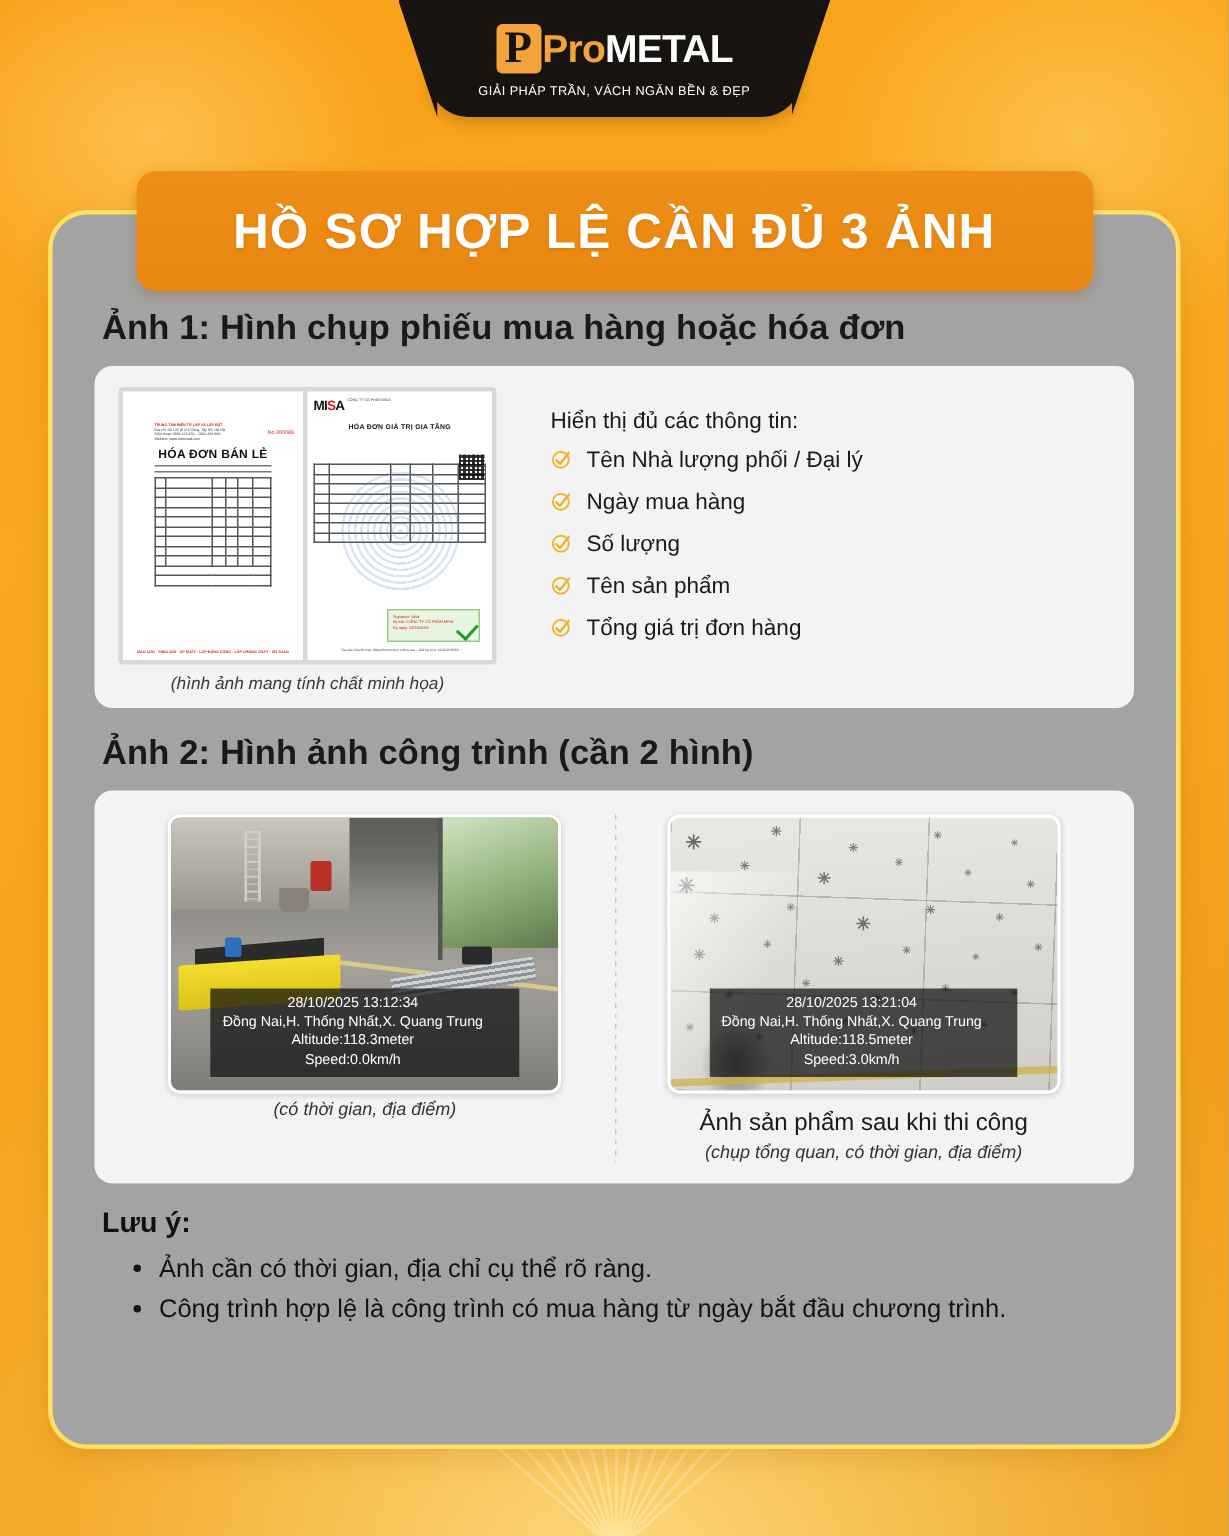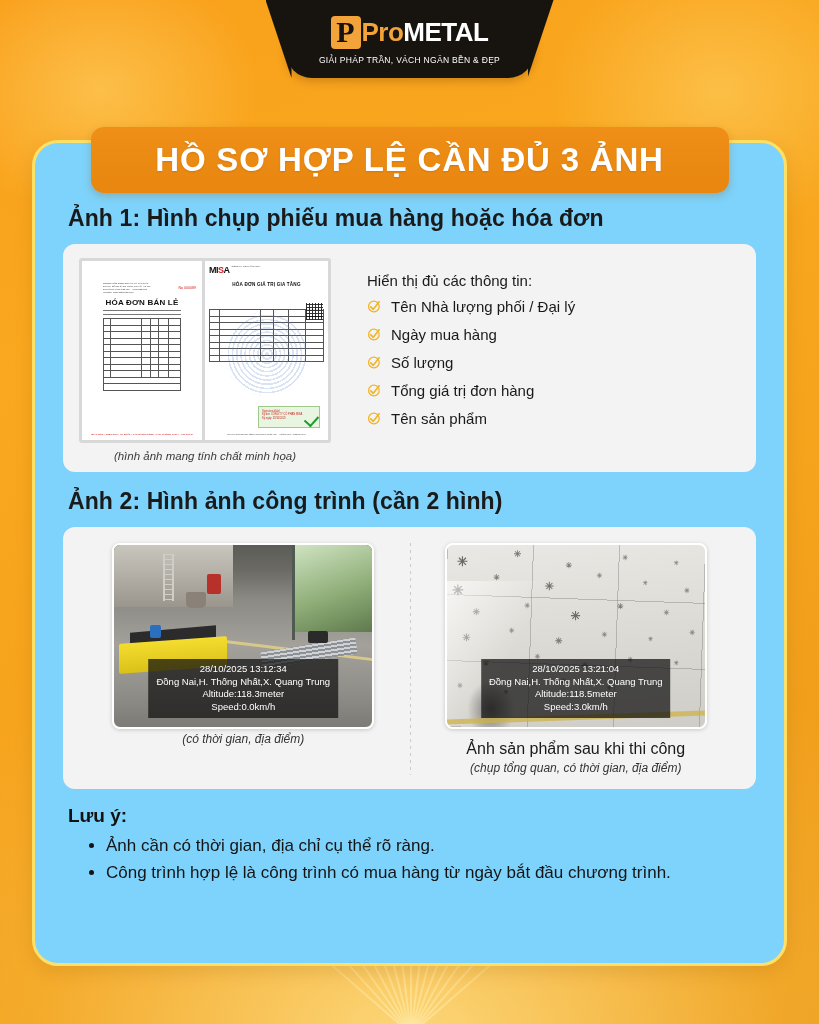--- a/index.html
+++ b/index.html
@@ -59,30 +59,30 @@
   .logo-word .pro { color:#f2a33a; }
   .logo-word .metal { color:#ffffff; }
   .logo-tag {
     color:#ffffff; font-size:8.5px; letter-spacing:0.3px; margin-top:4px;
     font-family:"Liberation Sans Narrow","Liberation Sans",sans-serif;
   }
 
   
   .card {
     position:absolute; left:32px; top:140px; right:32px; bottom:58px;
-    background:#7dd3fc;
+    background:#a3a3a3;
     border: 3px solid #ffe066;
     border-radius: 26px;
     box-shadow: 0 6px 18px rgba(150,90,0,0.18);
     z-index: 3;
   }
   
   .banner {
     position:absolute; left:50%; transform:translateX(-50%);
-    top:127px; width: 638px; height: 66px;
+    top:114px; width: 638px; height: 80px;
     background: linear-gradient(180deg,#ef8f17 0%, #e8860f 100%);
     border-radius: 13px;
     display:flex; align-items:center; justify-content:center;
     box-shadow: 0 3px 8px rgba(150,80,0,0.28);
     z-index: 5;
     text-align: center;
   }
   .banner h1 {
     color:#fff; font-size:33px; letter-spacing:0.8px;
     font-family:"Liberation Sans Narrow","Liberation Sans",sans-serif;
@@ -223,21 +223,21 @@
   }
   .ph-right .glare { position:absolute; left:-6%; top:20%; width:46%; height:80%;
     background: linear-gradient(115deg, rgba(255,255,255,0.75), rgba(255,255,255,0) 62%); }
   .ph-right .shadow { position:absolute; left:8%; bottom:-6%; width:48px; height:58px;
     background: radial-gradient(ellipse at center, rgba(40,40,40,0.55), rgba(40,40,40,0) 70%); }
   .ph-right .bar { position:absolute; left:0; right:0; bottom:4%; height:5px; background:#cfb34a; opacity:.75; transform:rotate(-2deg); }
 
   .ovl {
     position:absolute; left:50%; transform:translateX(-50%);
     bottom:9px; background:rgba(15,15,15,0.72);
-    padding:4px 8px 5px 8px; text-align:center;
+    padding:4px 24px 5px 8px; text-align:center;
     color:#fff; font-size:9.5px; line-height:12.5px;
     font-family:"Liberation Sans", sans-serif; white-space:nowrap;
   }
   .pcap {
     margin-top:11px; font-size:16px; color:#1a1a1a; text-align:center;
     font-family:"Liberation Sans Narrow","Liberation Sans",sans-serif;
   }
   .psub {
     margin-top:3px; font-size:12px; font-style:italic; color:#333; text-align:center;
     font-family:"Liberation Sans Narrow","Liberation Sans",sans-serif;
@@ -502,28 +502,28 @@
                 <circle cx="11" cy="12" r="8.5" fill="none" stroke="#f0b42c" stroke-width="2"></circle>
                 <path d="M6 12.5 L10 16.5 L19.5 4.5" fill="none" stroke="#f0b42c" stroke-width="2.6" stroke-linecap="round" stroke-linejoin="round"></path>
               </svg>
               <span class="check-txt">Số lượng</span>
             </div>
             <div class="check-item">
               <svg class="check-ico" viewBox="0 0 24 24">
                 <circle cx="11" cy="12" r="8.5" fill="none" stroke="#f0b42c" stroke-width="2"></circle>
                 <path d="M6 12.5 L10 16.5 L19.5 4.5" fill="none" stroke="#f0b42c" stroke-width="2.6" stroke-linecap="round" stroke-linejoin="round"></path>
               </svg>
-              <span class="check-txt">Tổng giá trị đơn hàng</span>
+              <span class="check-txt">Tên sản phẩm</span>
             </div>
             <div class="check-item">
               <svg class="check-ico" viewBox="0 0 24 24">
                 <circle cx="11" cy="12" r="8.5" fill="none" stroke="#f0b42c" stroke-width="2"></circle>
                 <path d="M6 12.5 L10 16.5 L19.5 4.5" fill="none" stroke="#f0b42c" stroke-width="2.6" stroke-linecap="round" stroke-linejoin="round"></path>
               </svg>
-              <span class="check-txt">Tên sản phẩm</span>
+              <span class="check-txt">Tổng giá trị đơn hàng</span>
             </div>
           </div>
       </div>
     </div>
 
     <div class="sec-head" id="sec2-head">Ảnh 2: Hình ảnh công trình (cần 2 hình)</div>
 
     <div class="panel panel2">
       <div class="divider"></div>
 

